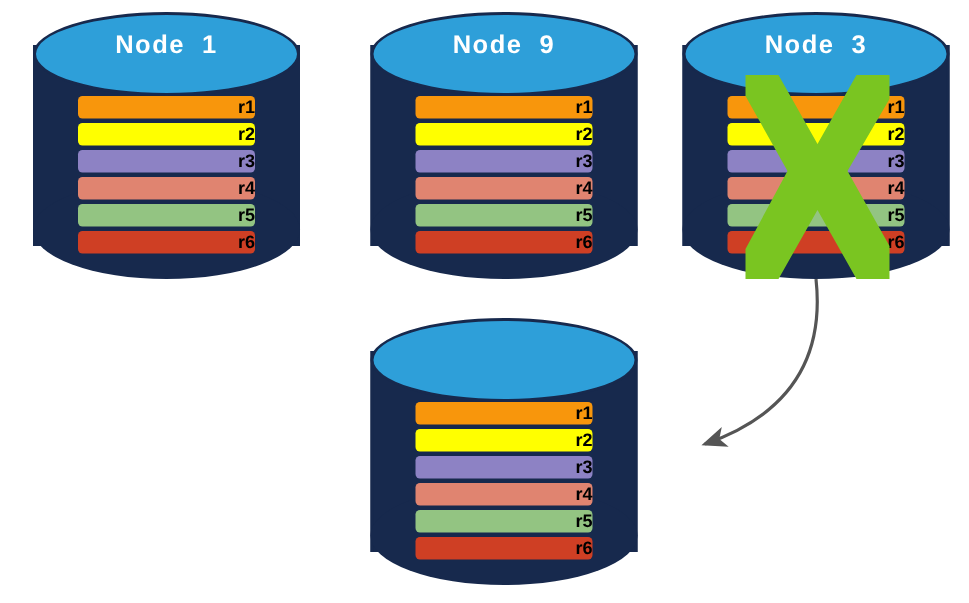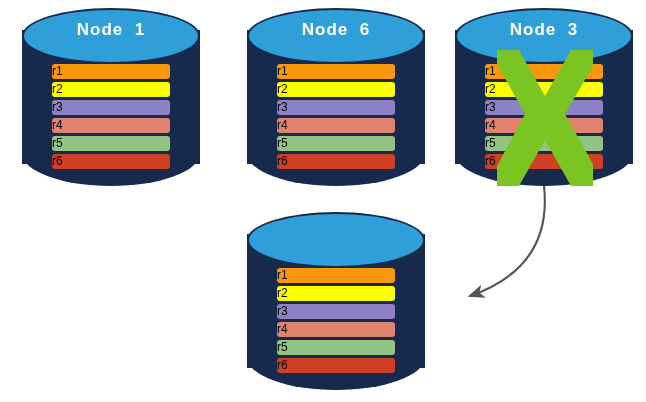--- a/index.html
+++ b/index.html
@@ -75,23 +75,23 @@
     position: absolute;
     left: 30px;
     top: 56px;
     width: 118px;
     z-index: 5;
   }
   .row {
     height: 15px;
     margin-bottom: 3px;
     border-radius: 3px;
-    text-align: left;
+    text-align: right;
     font-size: 12px;
-    font-weight: normal;
+    font-weight: bold;
     color: #000000;
     line-height: 15px;
   }
   .row:last-child { margin-bottom: 0; }
 
   
   .x-mark {
     position: absolute;
     left: 32px;
     top: 42px;
@@ -127,21 +127,21 @@
           <div class="row" style="background: rgb(141, 130, 196);">r3</div>
           <div class="row" style="background: rgb(224, 132, 112);">r4</div>
           <div class="row" style="background: rgb(147, 196, 130);">r5</div>
           <div class="row" style="background: rgb(207, 63, 36);">r6</div>
         </div>
       </div>
       <div class="node" style="left: 247px; top: 8px;">
         <div class="cyl-body"></div>
         <div class="cyl-bottom"></div>
         <div class="cyl-top" style="background: rgb(46, 159, 217);"></div>
-        <div class="cyl-label">Node  6</div>
+        <div class="cyl-label">Node  9</div>
         <div class="rows">
           <div class="row" style="background: rgb(248, 150, 12);">r1</div>
           <div class="row" style="background: rgb(255, 255, 0);">r2</div>
           <div class="row" style="background: rgb(141, 130, 196);">r3</div>
           <div class="row" style="background: rgb(224, 132, 112);">r4</div>
           <div class="row" style="background: rgb(147, 196, 130);">r5</div>
           <div class="row" style="background: rgb(207, 63, 36);">r6</div>
         </div>
       </div>
       <div class="node" style="left: 455px; top: 8px;">

